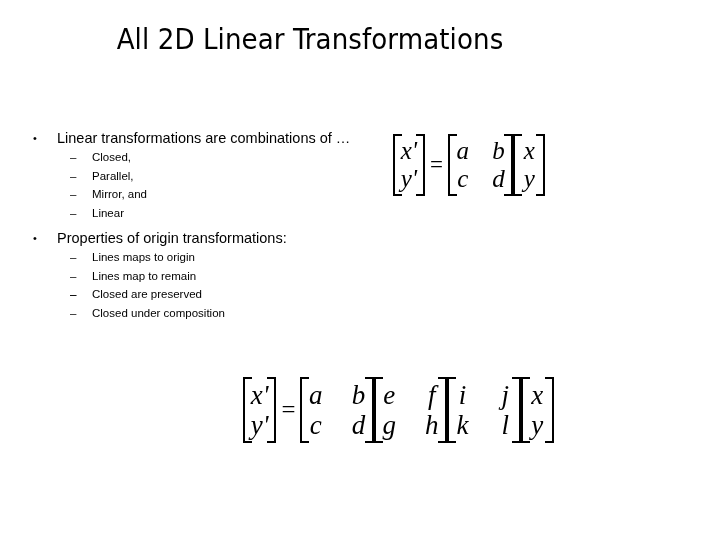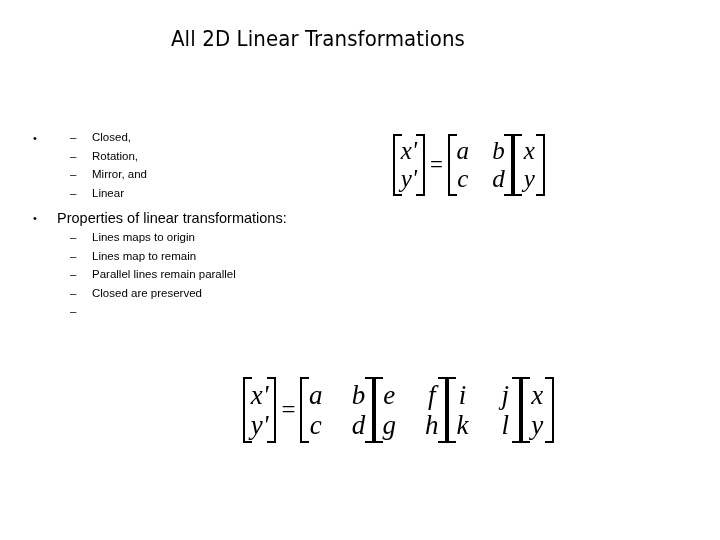--- a/index.html
+++ b/index.html
@@ -18,27 +18,26 @@
   }
 
   
   .slide-title {
     position: absolute;
     left: 0;
     top: 22px;
     width: 620px;
     text-align: center;
     font-family: "DejaVu Sans Condensed", "Liberation Sans Narrow", "Liberation Sans", sans-serif;
-    font-size: 22px;
+    font-size: 29px;
     font-weight: 400;
     letter-spacing: 0.1px;
     line-height: 34px;
     white-space: nowrap;
     color: #000000;
-    padding-left: 8px;
   }
 
   
   .body-block {
     position: absolute;
     left: 0;
     top: 128px;
     width: 420px;
   }
 
@@ -154,65 +153,66 @@
 </style>
 </head>
 <body>
 
 <div class="slide-title">All 2D Linear Transformations</div>
 
 <div class="body-block">
 
   <div class="bullet-l1">
     <span class="marker">•</span>
+    <span>Linear transformations are combinations of …</span>
   </div>
   <div class="sub-list">
     <div class="bullet-l2">
       <span class="marker">–</span>
       <span>Closed,</span>
     </div>
     <div class="bullet-l2">
       <span class="marker">–</span>
-      <span>Rotation,</span>
+      <span>Parallel,</span>
     </div>
     <div class="bullet-l2">
       <span class="marker">–</span>
       <span>Mirror, and</span>
     </div>
     <div class="bullet-l2">
       <span class="marker">–</span>
       <span>Linear</span>
     </div>
   </div>
 
   <div class="spacer-group"></div>
 
   <div class="bullet-l1">
     <span class="marker">•</span>
-    <span>Properties of linear transformations:</span>
+    <span>Properties of origin transformations:</span>
   </div>
   <div class="sub-list">
     <div class="bullet-l2">
       <span class="marker">–</span>
       <span>Lines maps to origin</span>
     </div>
     <div class="bullet-l2">
       <span class="marker">–</span>
       <span>Lines map to remain</span>
     </div>
     <div class="bullet-l2">
       <span class="marker">–</span>
-      <span>Parallel lines remain parallel</span>
     </div>
     <div class="bullet-l2">
       <span class="marker">–</span>
       <span>Closed are preserved</span>
     </div>
     <div class="bullet-l2">
       <span class="marker">–</span>
+      <span>Closed under composition</span>
     </div>
   </div>
 </div>
 
 <div class="equation eq-top">
     <span class="matrix m1">
       <span class="mrow">
         <span class="mcell">x'</span>
       </span>
       <span class="mrow">

